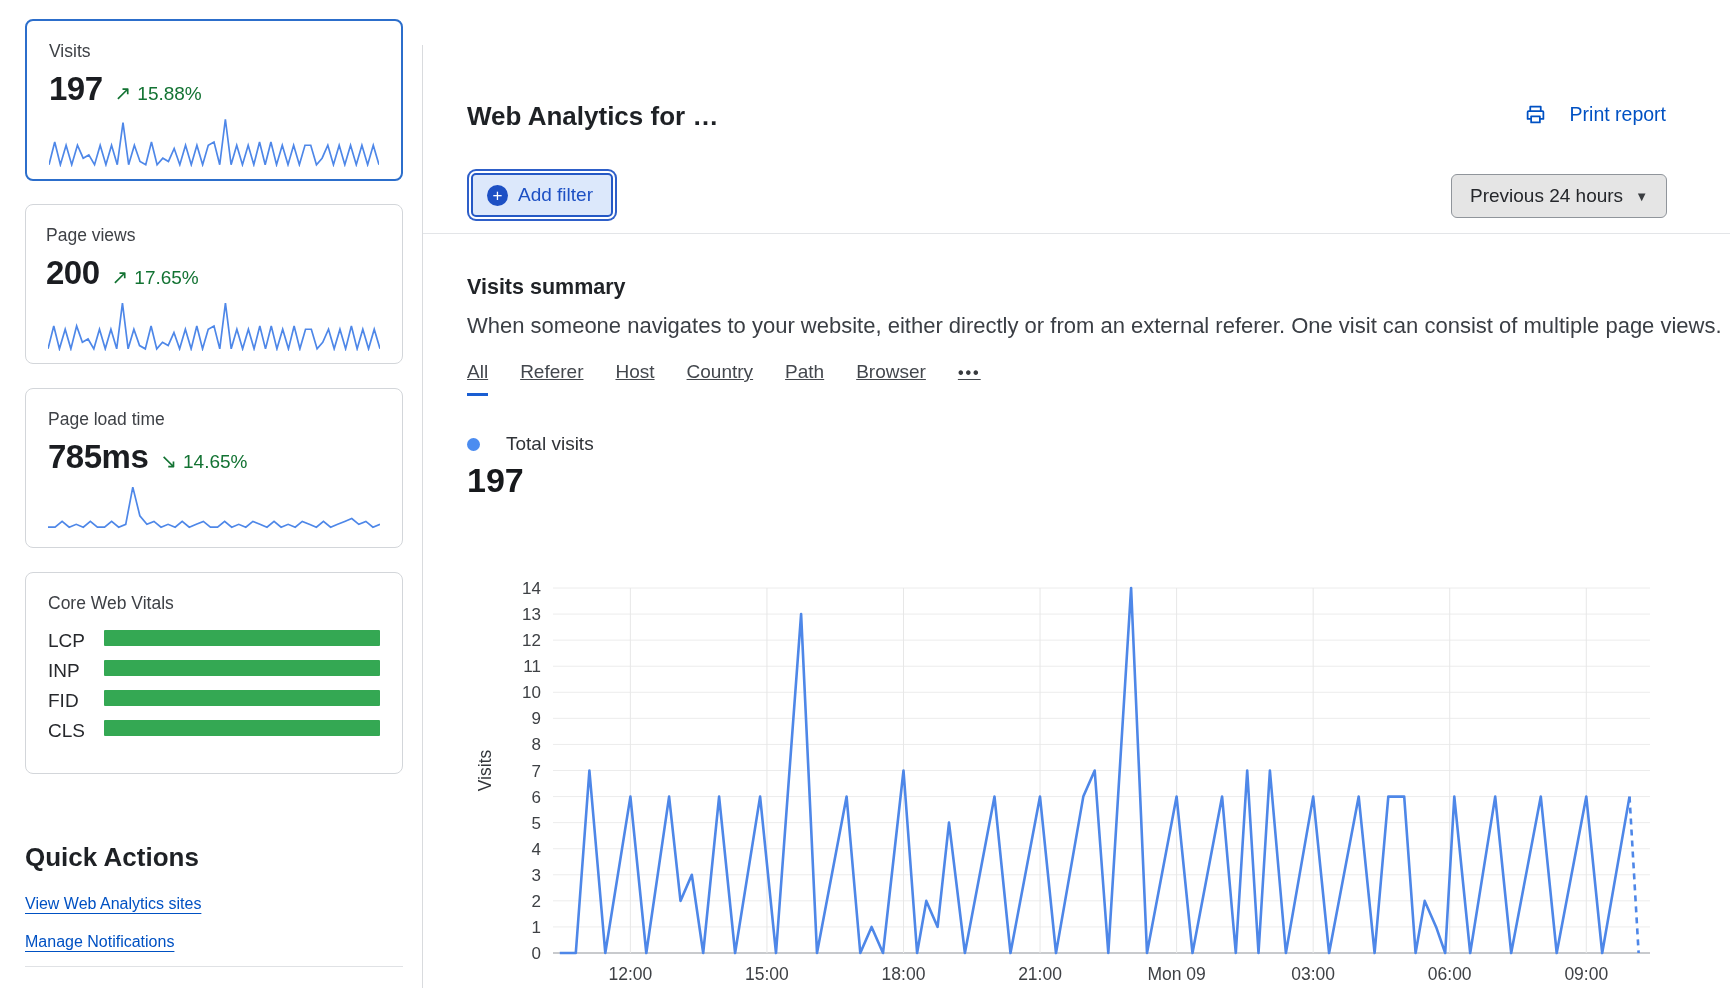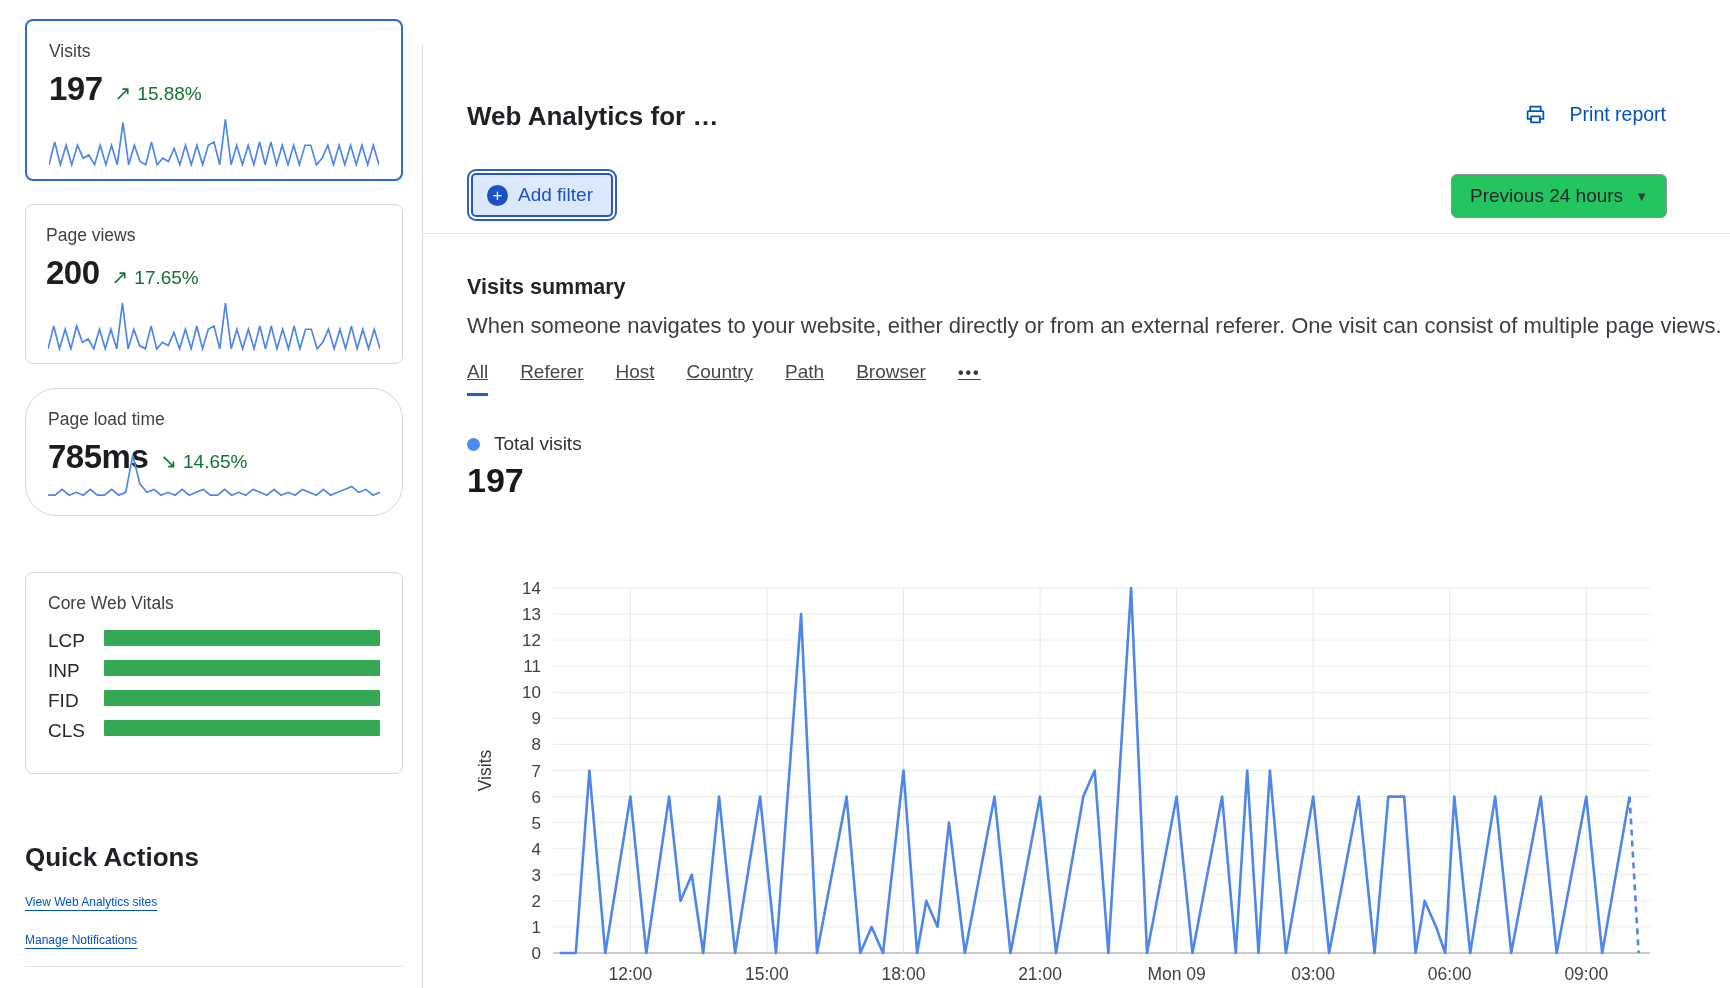--- a/index.html
+++ b/index.html
@@ -18,53 +18,53 @@
   .trend .arrow { font-size:20px; }
   .spark { position:absolute; left:22px; right:22px; bottom:12px; height:52px; }
   .spark svg { width:100%; height:100%; display:block; }
 
   .cwv-rows { margin-top:16px; }
   .cwv-row { display:flex; align-items:flex-start; height:30px; }
   .cwv-name { width:56px; font-size:19px; color:#26282c; }
   .cwv-bar { flex:1; height:16px; background:#34a853; border-radius:1px; }
 
   .qa-title { position:absolute; left:25px; top:842px; font-size:26px; font-weight:700; color:#1e2125; }
-  .qa-link { position:absolute; left:25px; font-size:12px; color:#0051c3;
+  .qa-link { position:absolute; left:25px; font-size:16px; color:#0051c3;
     text-decoration:underline; text-underline-offset:4px; cursor:pointer; }
   .qa-divider { position:absolute; left:25px; top:966px; width:378px; height:1px; background:#e0e2e5; }
 
   
   .main { position:absolute; left:422px; top:0; width:1308px; height:988px;
     border-left:1px solid #d9dbde; background:#fff;margin-top:45px; }
   .main-title { position:absolute; left:44px; top:56px; font-size:26px; font-weight:700; color:#1e2125; }
   .print-report { position:absolute; right:64px; top:58px; display:flex; align-items:center; gap:24px;
     color:#0051c3; font-size:19.5px; cursor:pointer; }
   .print-report svg { display:block; }
 
   .add-filter { position:absolute; left:48px; top:128px; display:flex; align-items:center; gap:10px;
     background:#dce8fb; border:2px solid #2458c5; border-radius:5px; padding:9px 18px 9px 14px;
     font-size:19px; color:#1d50c4; cursor:pointer;
     box-shadow:0 0 0 2px #ffffff, 0 0 0 4px #2e5fc9; }
   .plus-circle { width:21px; height:21px; border-radius:50%; background:#1d50c4; color:#fff;
     display:flex; align-items:center; justify-content:center; font-size:17px; line-height:1; }
   .range-btn { position:absolute; right:63px; top:129px; display:flex; align-items:center; gap:12px;
     border:1px solid #90959b; border-radius:6px; padding:10px 18px; font-size:19px; color:#25272b;
-    background:#22c55e; cursor:pointer; }
+    background:#e5e5e5; cursor:pointer; }
   .caret { font-size:13px; color:#3a3d41; }
   .header-divider { position:absolute; left:0; top:188px; width:100%; height:1px; background:#e3e5e8; }
 
   .section-title { position:absolute; left:44px; top:230px; font-size:21.5px; font-weight:700; color:#202327; }
   .section-desc { position:absolute; left:44px; top:268px; font-size:22px; color:#3a3e44; }
 
   .tabs { position:absolute; left:44px; top:316px; display:flex; gap:32px; font-size:19px; color:#43474d;text-decoration:underline; }
   .tab { cursor:pointer; padding-bottom:10px; }
   .tab.active { border-bottom:3px solid #1a5ed2; }
   .tab-more { cursor:pointer; letter-spacing:2px; color:#383b3f; font-weight:700; font-size:16px; padding-top:3px; }
 
-  .legend-row { position:absolute; left:44px; top:388px; display:flex; align-items:center; gap:14px;
+  .legend-row { position:absolute; left:44px; top:388px; display:flex; align-items:center; gap:26px;
     font-size:19px; color:#303338; }
   .legend-dot { width:13px; height:13px; border-radius:50%; background:#4b8cf0; }
   .total-num { position:absolute; left:44px; top:416px; font-size:34px; font-weight:700; color:#17191c; }
 
   .chart-wrap { position:absolute; left:18px; top:525px; width:1240px; height:450px; }
   .chart-wrap svg { display:block; }
 </style>
 </head>
 <body>
 
@@ -95,21 +95,21 @@
         <span>17.65%</span>
       </span>
     </div>
     <div class="spark">
         <svg viewBox="0 0 334 52">
           <polyline points="0.0,50.0 5.8,27.0 11.5,50.0 17.3,30.3 23.0,50.0 28.8,27.0 34.6,43.4 40.3,40.1 46.1,50.0 51.8,30.3 57.6,50.0 63.3,30.3 69.1,50.0 74.9,4.0 80.6,50.0 86.4,30.3 92.1,46.7 97.9,50.0 103.7,27.0 109.4,50.0 115.2,43.4 120.9,46.7 126.7,33.6 132.4,50.0 138.2,30.3 144.0,50.0 149.7,27.0 155.5,50.0 161.2,30.3 167.0,27.0 172.8,50.0 178.5,4.0 184.3,50.0 190.0,30.3 195.8,50.0 201.6,30.3 207.3,50.0 213.1,27.0 218.8,50.0 224.6,27.0 230.3,50.0 236.1,30.3 241.9,50.0 247.6,27.0 253.4,50.0 259.1,30.3 264.9,30.3 270.7,50.0 276.4,43.4 282.2,30.3 287.9,50.0 293.7,30.3 299.4,50.0 305.2,27.0 311.0,50.0 316.7,30.3 322.5,50.0 328.2,30.3 334.0,50.0" fill="none" stroke="#4e87e8" stroke-width="1.7"></polyline>
         </svg>
       </div>
   </div>
 
-  <div class="card" style="top:388px; height:128px;border-radius:31px;">
+  <div class="card" style="top:388px; height:160px;">
     <div class="card-label">Page load time</div>
     <div class="num-row">
       <span class="card-value">785ms</span>
       <span class="trend">
         <span class="arrow">↘</span>
         <span>14.65%</span>
       </span>
     </div>
     <div class="spark">
         <svg viewBox="0 0 334 52">

